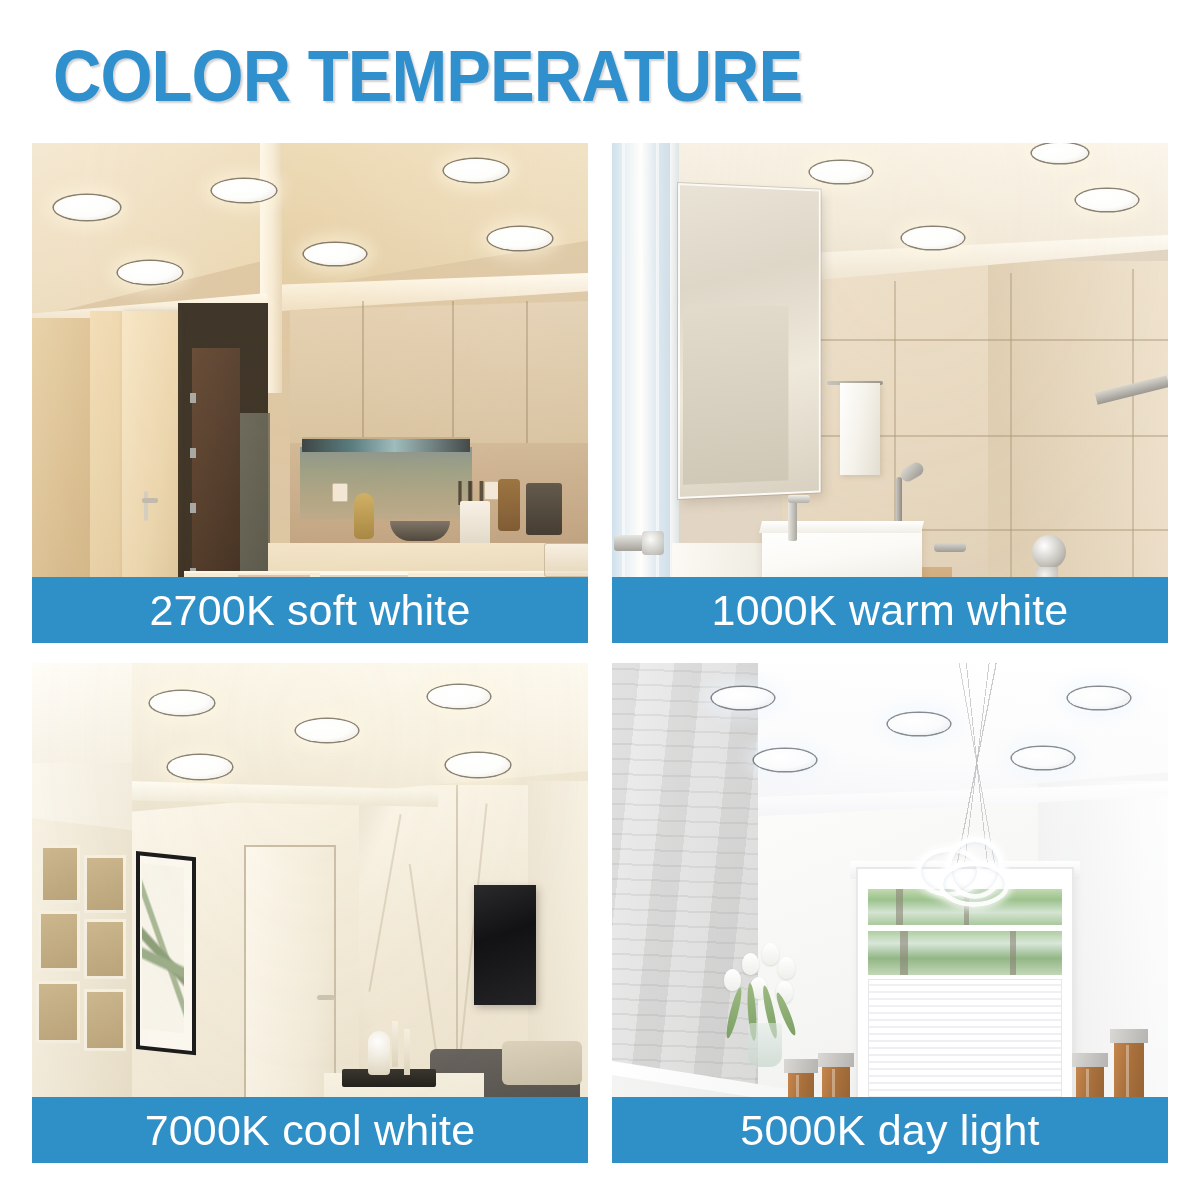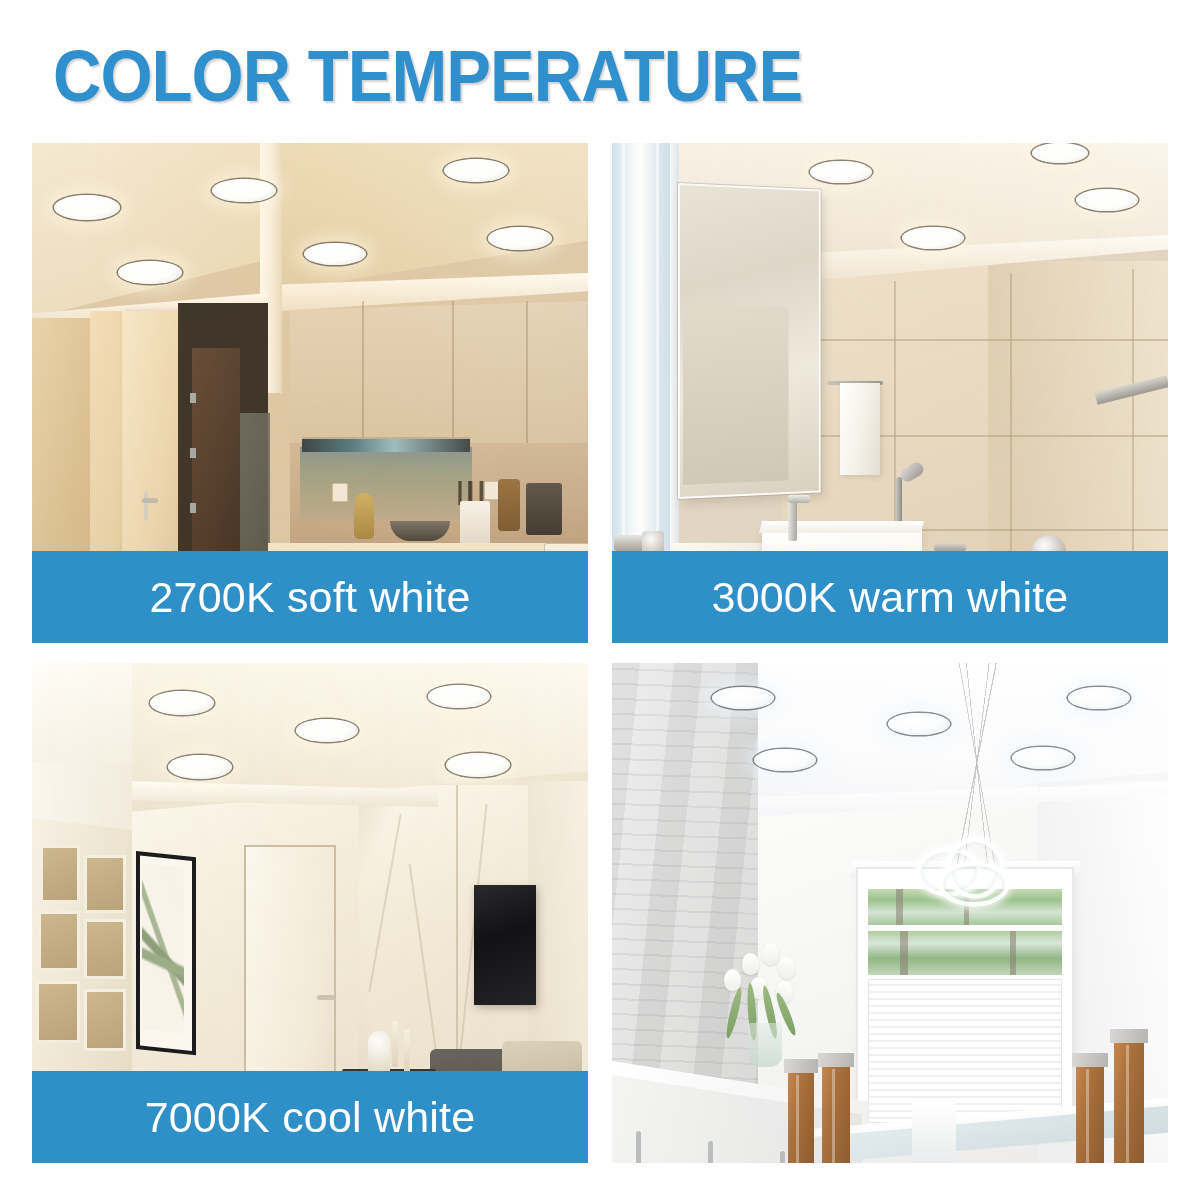--- a/index.html
+++ b/index.html
@@ -48,21 +48,21 @@
   .scene{
     position:absolute;
     inset:0;
     overflow:hidden;
   }
 
   
   .caption{
     position:absolute;
     left:0; right:0; bottom:0;
-    height:92px;
+    height:66px;
     background:#2f8fc7;
     color:#ffffff;
     display:flex;
     align-items:center;
     justify-content:center;
     font-size:43px;
     font-weight:normal;
     letter-spacing:.2px;
     z-index:40;
     font-family:"Liberation Sans", sans-serif;
@@ -743,21 +743,21 @@
       <div class="doorknob"></div>
       <div class="doorknob2"></div>
 
       <div class="dl" style="left:198px; top:18px; width:62px; height:22px;"></div>
       <div class="dl" style="left:420px; top:0px;  width:56px; height:20px;"></div>
       <div class="dl" style="left:290px; top:84px; width:62px; height:22px;"></div>
       <div class="dl" style="left:464px; top:46px; width:62px; height:22px;"></div>
 
       <div class="warm-overlay"></div>
     </div>
-    <div class="caption">3000K warm white</div>
+    <div class="caption">1000K warm white</div>
   </div>
 
   <div class="panel p3">
     <div class="scene">
       <div class="bg"></div>
       <div class="wall-mid"></div>
       <div class="marble"></div>
       <div class="marble-vein" style="left:352px;top:150px;width:2px;height:180px;transform:rotate(10deg);"></div>
       <div class="marble-vein" style="left:392px;top:200px;width:2px;height:220px;transform:rotate(-8deg);"></div>
       <div class="marble-vein" style="left:440px;top:140px;width:2px;height:260px;transform:rotate(6deg);"></div>
@@ -869,15 +869,16 @@
       <div class="chairslat" style="left:514px;top:382px;"></div>
 
       <div class="dl cool" style="left:100px; top:24px; width:62px; height:22px;"></div>
       <div class="dl cool" style="left:276px; top:50px; width:62px; height:22px;"></div>
       <div class="dl cool" style="left:456px; top:24px; width:62px; height:22px;"></div>
       <div class="dl cool" style="left:142px; top:86px; width:62px; height:22px;"></div>
       <div class="dl cool" style="left:400px; top:84px; width:62px; height:22px;"></div>
 
       <div class="daylight-overlay"></div>
     </div>
+    <div class="caption">5000K day light</div>
   </div>
 
 </div>
 
 </body></html>

